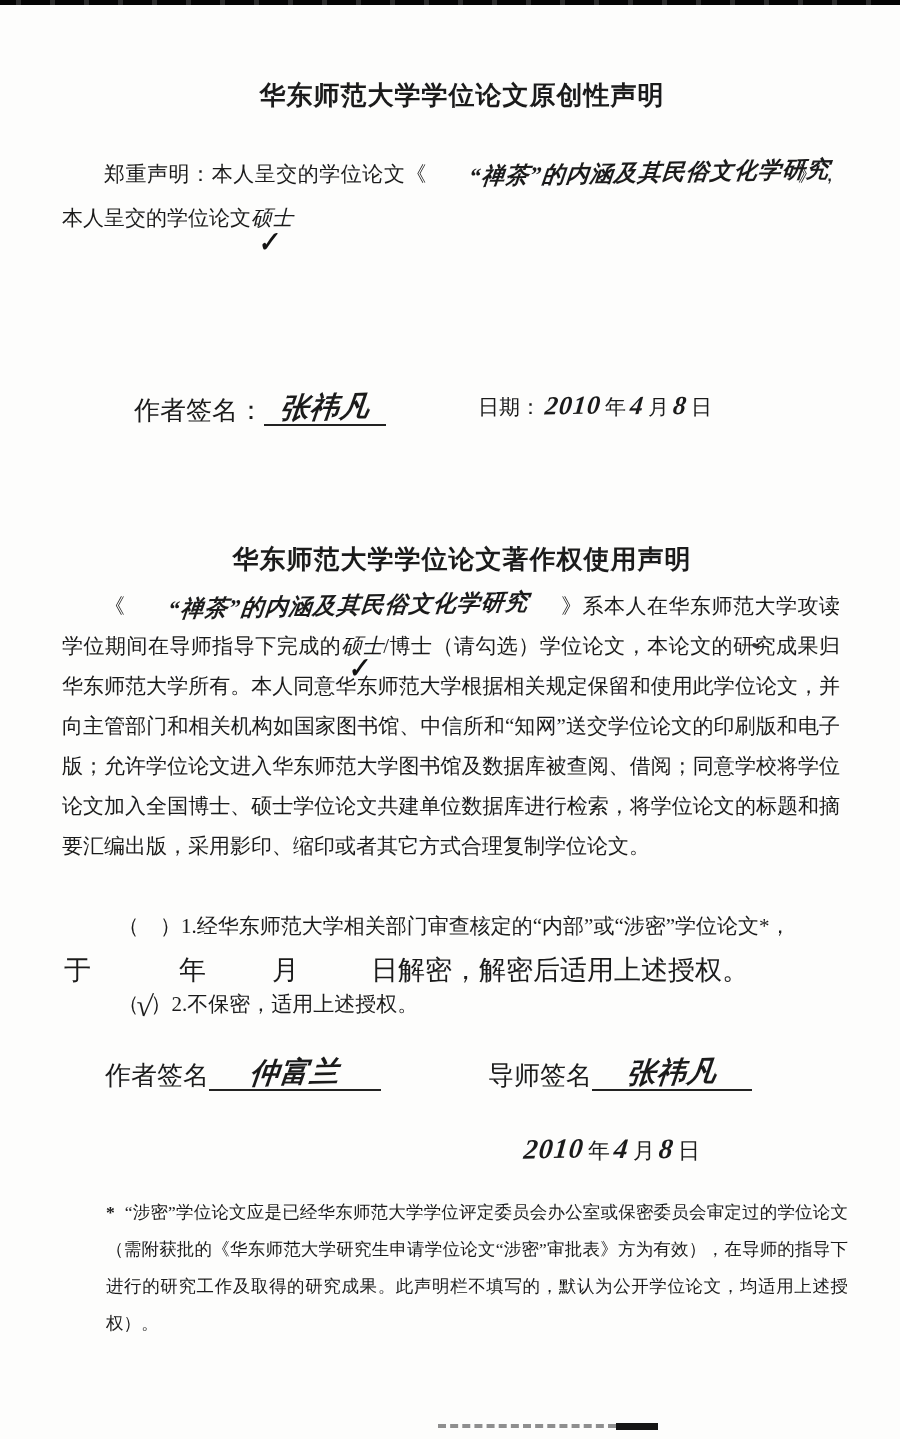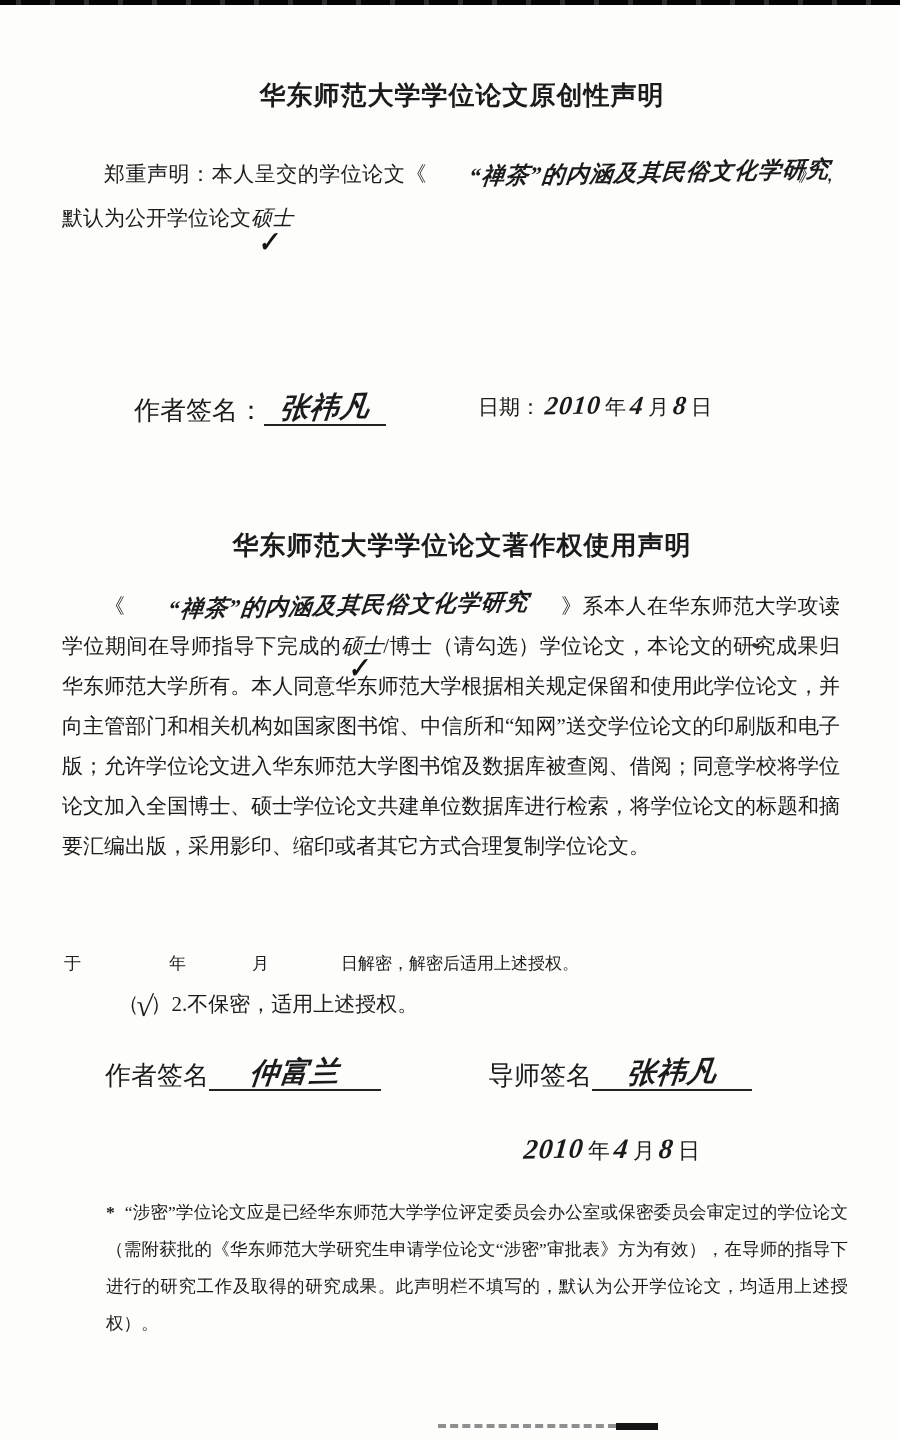--- a/index.html
+++ b/index.html
@@ -31,21 +31,21 @@
     background:#3c3c3c; transform:rotate(25deg); border-radius:2px;
   }
   
   .doc-title {
     position:absolute; left:0; width:100%;
     text-align:center;
     font-family:"Liberation Sans","DejaVu Sans",sans-serif;
     font-weight:700; font-size:26px; letter-spacing:1px;padding-left:24px;
   }
   #title1 { top:78px; }
-  #title2 { top:528px;text-align:center; }
+  #title2 { top:542px;text-align:center; }
   
   .body-par {
     position:absolute; left:62px; width:778px;
     font-size:21px; text-align:justify; text-indent:42px;
     word-break:break-all;
   }
   #par1 { top:152px; line-height:44px; }
   #par2 { top:586px; line-height:40px; }
   
   .hw {
@@ -79,21 +79,21 @@
   #date1 { position:absolute; top:393px; left:478px; font-size:21px; }
   #advisor-sig { position:absolute; top:1058px; left:105px; }
   #advisor-sig .sig-line { width:172px; }
   #self-sig { position:absolute; top:1058px; left:488px; }
   #self-sig .sig-line { width:160px; }
   #date2 { position:absolute; top:1135px; left:520px; font-size:22px; }
   #date2 .hw-num { font-size:28px; }
   
   #belongs { position:absolute; top:870px; left:62px; font-size:21px; text-indent:42px; }
   #opt1 { position:absolute; top:912px; left:118px; font-size:21px; }
-  #opt1-line2 { position:absolute; top:952px; left:64px; font-size:17px; }
+  #opt1-line2 { position:absolute; top:952px; left:64px; font-size:27px; }
   #opt1-line2 .gap1 { display:inline-block; width:88px; }
   #opt1-line2 .gap2 { display:inline-block; width:66px; }
   #opt1-line2 .gap3 { display:inline-block; width:72px; }
   #opt2 { position:absolute; top:990px; left:118px; font-size:21px; }
   .opt2-tick {
     display:inline-block; font-size:30px; font-weight:700;
     transform:rotate(6deg); position:relative; top:5px; margin:0 -3px;
     line-height:0.6;
   }
   .paren { letter-spacing:0; }
@@ -107,37 +107,40 @@
 </style>
 </head>
 <body>
 
 <div class="page">
 
   <div class="scan-top"></div>
 
   <h1 class="doc-title" id="title1">华东师范大学学位论文原创性声明</h1>
 
-  <p class="body-par" id="par1"><span>郑重声明：本人呈交的学位论文《</span><span class="hw hw-title1">“禅茶”的内涵及其民俗文化学研究</span><span>》，</span><span>默认为公开学位论文</span><span class="degree"><span>硕士</span><span class="tick">✓</span></span></p>
+  <p class="body-par" id="par1"><span>郑重声明：本人呈交的学位论文《</span><span class="hw hw-title1">“禅茶”的内涵及其民俗文化学研究</span><span>》，</span><span>本人呈交的学位论文</span><span class="degree"><span>硕士</span><span class="tick">✓</span></span></p>
 
   <div id="author-sig">
     <span class="sig-label">作者签名：</span><span class="sig-line"><span class="hw">张祎凡</span></span>
   </div>
 
   <div id="date1">
     <span>日期：</span><span class="hw hw-num">2010</span><span>年</span><span class="hw hw-num">4</span><span>月</span><span class="hw hw-num">8</span><span>日</span>
   </div>
 
   <h1 class="doc-title" id="title2">华东师范大学学位论文著作权使用声明</h1>
 
   <p class="body-par" id="par2"><span>《</span><span class="hw hw-title2">“禅茶”的内涵及其民俗文化学研究</span><span>》</span><span>系本人在华东师范大学攻读学位期间在导师指导下完成的</span><span class="degree"><span>硕士</span><span class="tick">✓</span></span><span>/博士（请勾选）学位论文，本论文的研究成果归华东师范大学所有。本人同意华东师范大学根据相关规定保留和使用此学位论文，并向主管部门和相关机构如国家图书馆、中信所和“知网”送交学位论文的印刷版和电子版；允许学位论文进入华东师范大学图书馆及数据库被查阅、借阅；同意学校将学位论文加入全国博士、硕士学位论文共建单位数据库进行检索，将学位论文的标题和摘要汇编出版，采用影印、缩印或者其它方式合理复制学位论文。</span></p>
 
   <div class="scan-speck"></div>
 
 
+  <div id="opt1">
+    <span class="paren">（</span><span>　</span><span class="paren">）</span><span>1.经华东师范大学相关部门审查核定的“内部”或“涉密”学位论文*，</span>
+  </div>
 
   <div id="opt1-line2">
     <span>于</span><span class="gap1"></span><span>年</span><span class="gap2"></span><span>月</span><span class="gap3"></span><span>日解密，解密后适用上述授权。</span>
   </div>
 
   <div id="opt2">
     <span class="paren">（</span><span class="hw opt2-tick">√</span><span class="paren">）</span><span>2.不保密，适用上述授权。</span>
   </div>
 
   <div id="advisor-sig">

